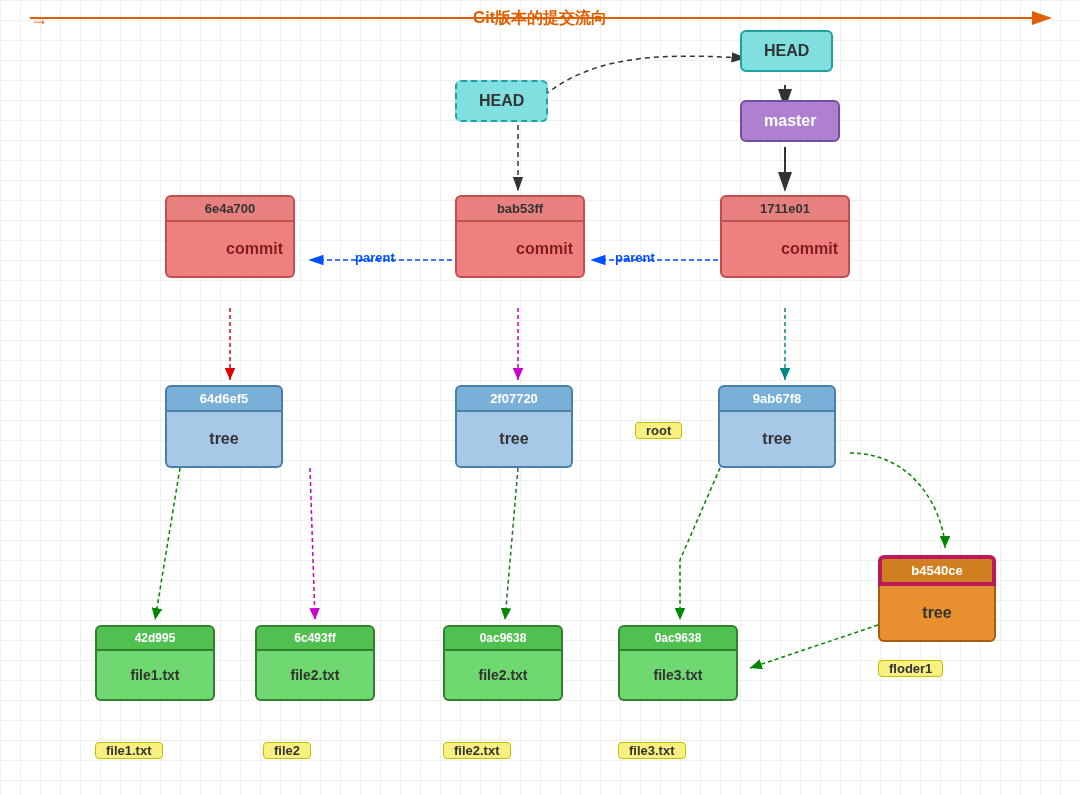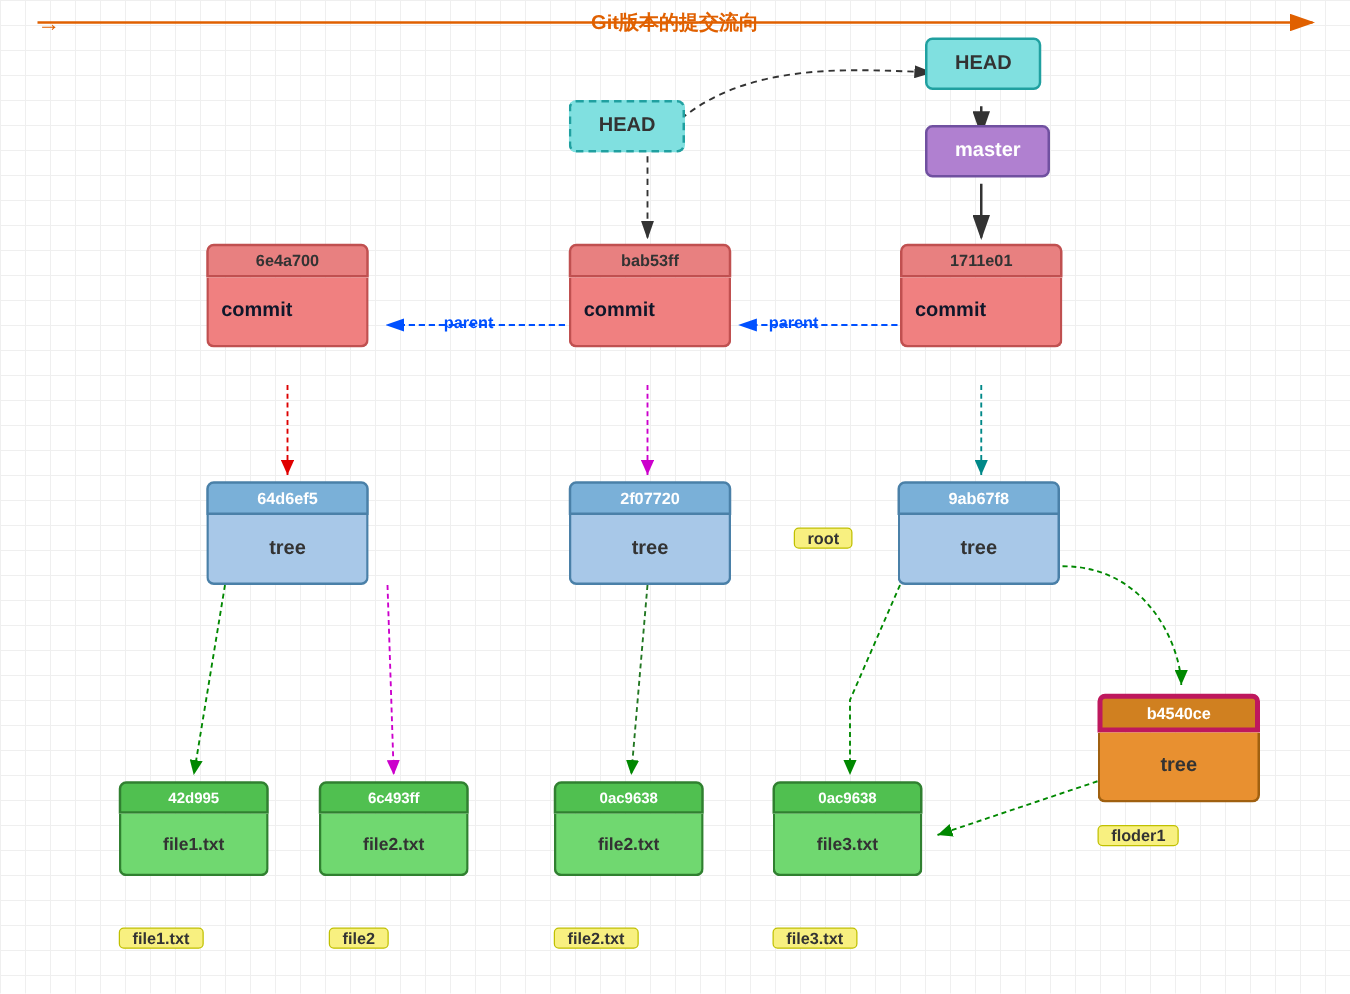--- a/index.html
+++ b/index.html
@@ -53,30 +53,30 @@
       color: #333;
       width: 100%;
       text-align: center;
     }
     .commit-body {
       background: #f08080;
       border: 2px solid #c05050;
       border-top: none;
       border-radius: 0 0 6px 6px;
       width: 100%;
-      text-align: left;
+      text-align: right;
       padding: 18px 10px;
       font-size: 16px;
       font-weight: bold;
-      color: #0f172a;
+      color: #7f1d1d;
     }
 
     
     .tree-node {
-      width: 130px;
+      width: 118px;
     }
     .tree-top {
       background: #7ab0d8;
       border: 2px solid #4a80a8;
       border-radius: 6px 6px 0 0;
       padding: 4px 10px;
       font-size: 13px;
       font-weight: bold;
       color: #fff;
       width: 100%;

